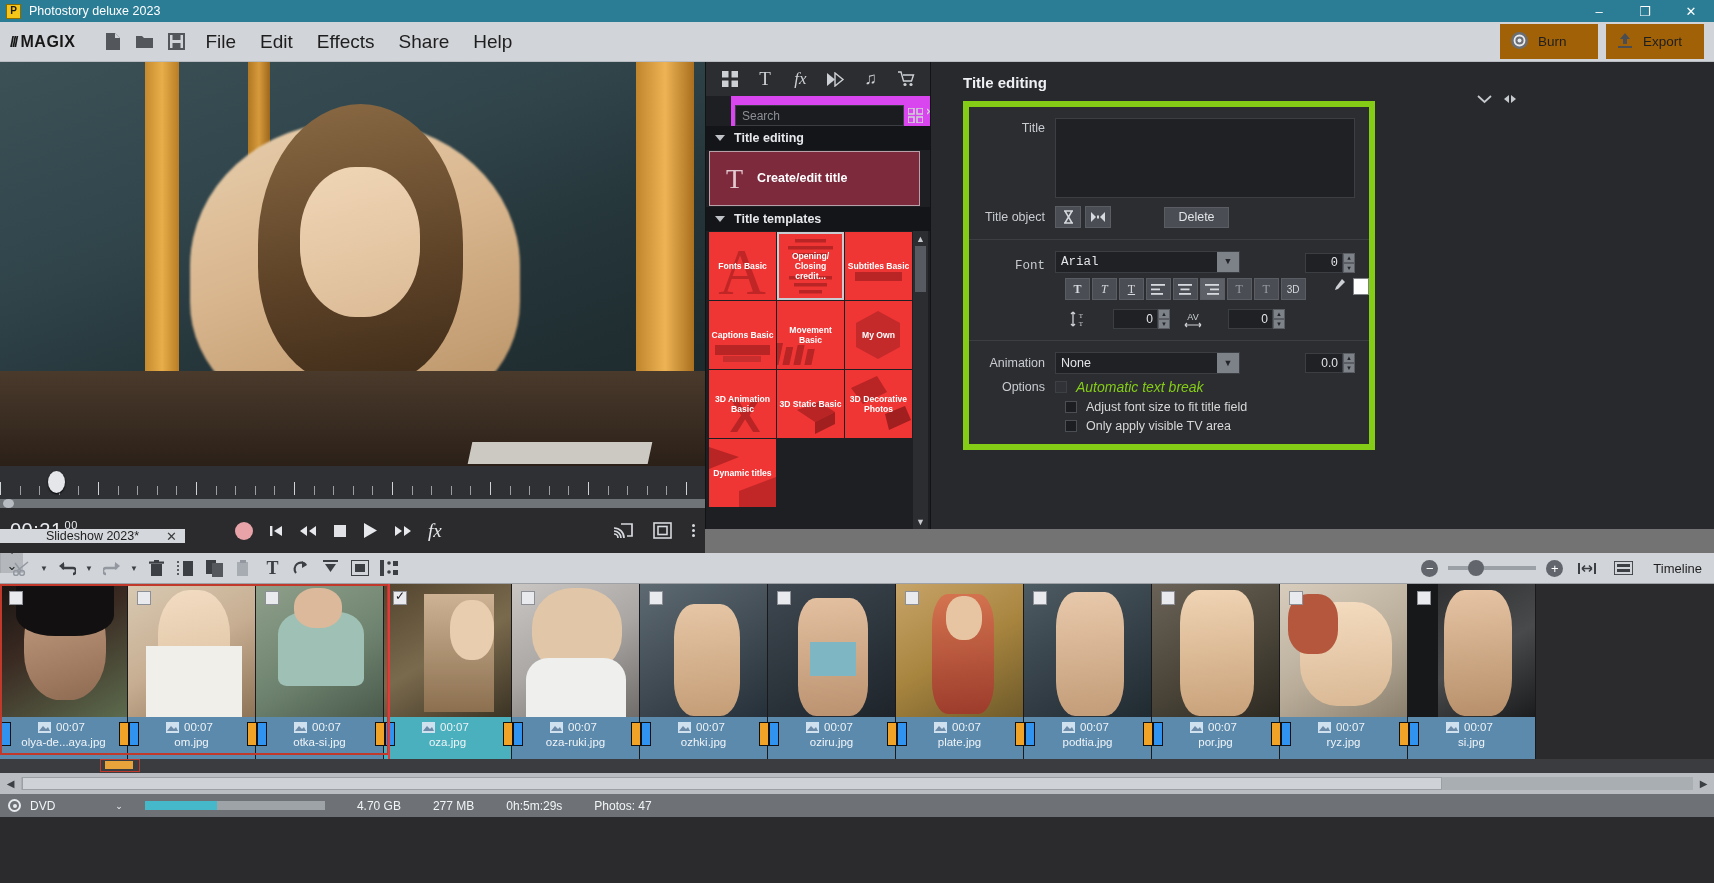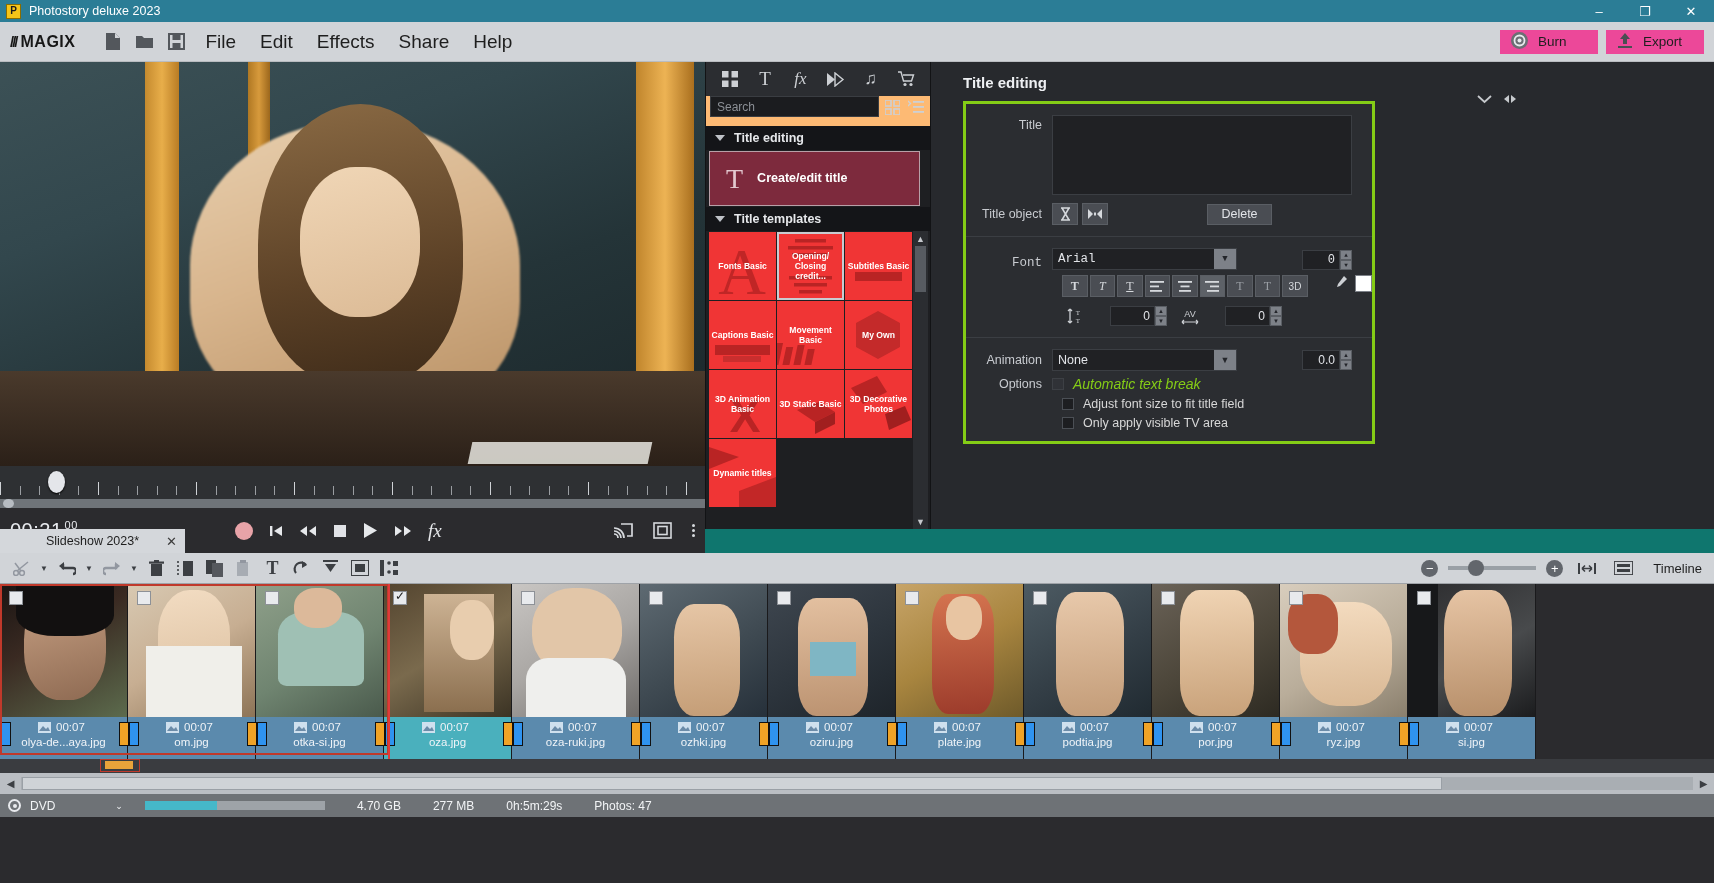--- a/index.html
+++ b/index.html
@@ -30,21 +30,21 @@
     padding:0 10px; color:#222; border-bottom:1px solid #b9bcc0;
   }
   #magix-logo{ font-weight:bold;font-size:16px;letter-spacing:.5px;color:#171717;
     margin-right:22px; display:flex; align-items:center;}
   #magix-logo .slash{ font-size:15px; margin-right:4px; letter-spacing:-2px;}
   .mb-icon{ width:30px;height:28px;display:flex;align-items:center;justify-content:center;
     margin-right:2px; cursor:pointer;}
   .mb-item{ padding:4px 12px; font-size:19px; color:#1e1e1e; cursor:pointer; }
   #menu-right{ margin-left:auto; display:flex; gap:8px; }
   .hdr-btn{
-    background:#ec4899; height:24px; display:flex;align-items:center;gap:9px;
+    background:#a16207; height:35px; display:flex;align-items:center;gap:9px;
     padding:0 16px 0 10px; color:#1e1e1e; font-size:13.5px; cursor:pointer; min-width:98px;
   }
   
   #main{ display:flex; height:467px; }
   
   #preview{ width:705px; background:#000; position:relative; }
   #preview-img{
     width:100%; height:404px; position:relative; overflow:hidden;
     background:linear-gradient(160deg,#3c5156 0%,#32474d 30%,#243438 60%,#1a2528 100%);
   }
@@ -72,22 +72,22 @@
     color:#e6e8eb; }
   #rec-dot{ width:18px;height:18px;border-radius:50%;background:#e8a3a8; }
   #transport-right{ margin-left:auto; display:flex;align-items:center; gap:20px; }
   
   #mediapanel{ width:225px; background:#1e1f22; display:flex; flex-direction:column;
     border-left:1px solid #121315; }
   #mp-tabs{ height:34px; display:flex; align-items:center; justify-content:space-around;
     background:#2b2d31; padding:0 6px; }
   .mp-tab{ width:30px;height:28px;display:flex;align-items:center;justify-content:center;
     color:#cdd0d4; cursor:pointer;}
-  #mp-search-row{ height:30px; display:flex;align-items:flex-start;gap:4px; padding:0 4px;
-    background:#fdba74; }
+  #mp-search-row{ height:30px; display:flex;align-items:flex-end;gap:4px; padding:0 4px;
+    background:#d946ef;margin-left:25px; }
   #mp-search{
     flex:1; height:21px; background:#1b1c1f; border:1px solid #3a3d42; color:#b9bcc0;
     padding:0 6px; font-size:12px; font-family:inherit;
   }
   #mp-search::placeholder{ color:#8b8f95; }
   .mp-viewbtn{ width:26px;height:22px;display:flex;align-items:center;justify-content:center;
     color:#cdd0d4;cursor:pointer; }
   .mp-section{ height:24px; display:flex;align-items:center; gap:9px; padding-left:9px;
     background:#141518; color:#e6e8eb; font-size:12.5px; font-weight:bold; }
   .caret{ width:0;height:0;border-left:5px solid transparent;border-right:5px solid transparent;
@@ -114,21 +114,21 @@
   #mp-scrollbar{ width:15px; background:#2b2d31; position:relative; }
   #mp-scrollbar .up,#mp-scrollbar .dn{ height:15px; display:flex;align-items:center;
     justify-content:center;color:#c6c9cd;font-size:9px; }
   #mp-scrollbar .thumb{ position:absolute;top:15px;left:2px;right:2px;height:46px;
     background:#575b61; }
   
   #proppanel{ flex:1; background:#27292d; padding:12px 0 0 32px; position:relative;
     border-left:1px solid #121315;}
   #pp-title{ font-size:15px;font-weight:bold;color:#eef0f3; margin-bottom:10px; }
   #pp-collapse{ position:absolute; right:196px; top:30px; display:flex; gap:10px; color:#c6c9cd;}
-  #pp-box{ width:412px; border:3px solid #84cc16; background:#2b2d31; }
+  #pp-box{ width:412px; border:6px solid #84cc16; background:#2b2d31; }
   .pp-sec{ border-bottom:1px solid #3b3e43; padding:11px 0; }
   .pp-sec:last-child{ border-bottom:none; }
   .pp-row{ display:flex; align-items:flex-start; margin-bottom:5px; }
   .pp-lbl{ width:86px; text-align:right; padding-right:10px; color:#c8cbd0; font-size:12.5px;
     padding-top:3px; }
   #title-textarea{
     width:300px; height:80px; background:#202124; border:1px solid #3b3e43; resize:none;
     color:#e6e8eb; font-family:inherit; font-size:12px; padding:4px;
   }
   .sq-btn{
@@ -156,21 +156,21 @@
     display:flex;align-items:center;justify-content:center;color:#23252a;font-size:6px;}
   .del-btn{
     width:65px;height:21px;background:#4a4d53;border:1px solid #5a5e64;color:#e2e4e8;
     font-size:12.5px;display:flex;align-items:center;justify-content:center;cursor:pointer;
   }
   .chk{ width:12px;height:12px;background:#1d1e21;border:1px solid #4b4f55;margin-right:9px;
     flex:0 0 auto; }
   .chk.dis{ background:#303237;border-color:#3d4045; }
   .opt-row{ display:flex;align-items:center; margin:5px 0 0 96px; font-size:12.5px; }
   
-  #tabstrip{ height:24px; background:#0f766e; display:flex; align-items:stretch; }
+  #tabstrip{ height:24px; background:#737373; display:flex; align-items:stretch;flex-direction:column; }
   #proj-tab{ width:185px; background:#d4d7db; display:flex;align-items:center;
     justify-content:center; color:#1e1e1e; font-size:12.5px; position:relative;}
   #proj-tab .x{ position:absolute; right:8px; font-size:13px; color:#3a3a3a; cursor:pointer;}
   .tab-sq{ width:23px; display:flex;align-items:center;justify-content:center;
     background:#b4b8bd; border-left:1px solid #a7abb0; color:#1e1e1e; cursor:pointer;}
   
   #tl-toolbar{ height:31px; background:#d1d4d8; display:flex;align-items:center;
     padding:0 8px; gap:2px; border-bottom:1px solid #9fa3a8; }
   .tb-icon{ width:27px;height:25px;display:flex;align-items:center;justify-content:center;
     color:#3c3f43; cursor:pointer;}
@@ -581,21 +581,21 @@
                 <path d="M1 1h9M1 13h9M2 1l3.5 6L2 13M9 1L5.5 7 9 13" stroke="#d6d9dd" stroke-width="1.5" fill="none"></path>
               </svg>
           </div>
           <div class="sq-btn" style="margin-left:4px;">
             <svg width="16" height="12" viewBox="0 0 16 12">
                 <path d="M1 1v10l5-5z" fill="#d6d9dd"></path>
                 <path d="M15 1v10l-5-5z" fill="#d6d9dd"></path>
                 <rect x="7" y="4.5" width="2" height="3" fill="#d6d9dd"></rect>
               </svg>
           </div>
-          <div class="del-btn" style="margin-left:99px;">Delete</div>
+          <div class="del-btn" style="margin-left:53px;">Delete</div>
         </div>
       </div>
 
       <div class="pp-sec">
         <div class="pp-row" style="align-items:flex-end;font-family:Liberation Mono, monospace;">
           <div class="pp-lbl" style="padding-top:0;">Font</div>
           <div class="combo">
             <span>Arial</span>
             <span class="arrow">▼</span>
           </div>

